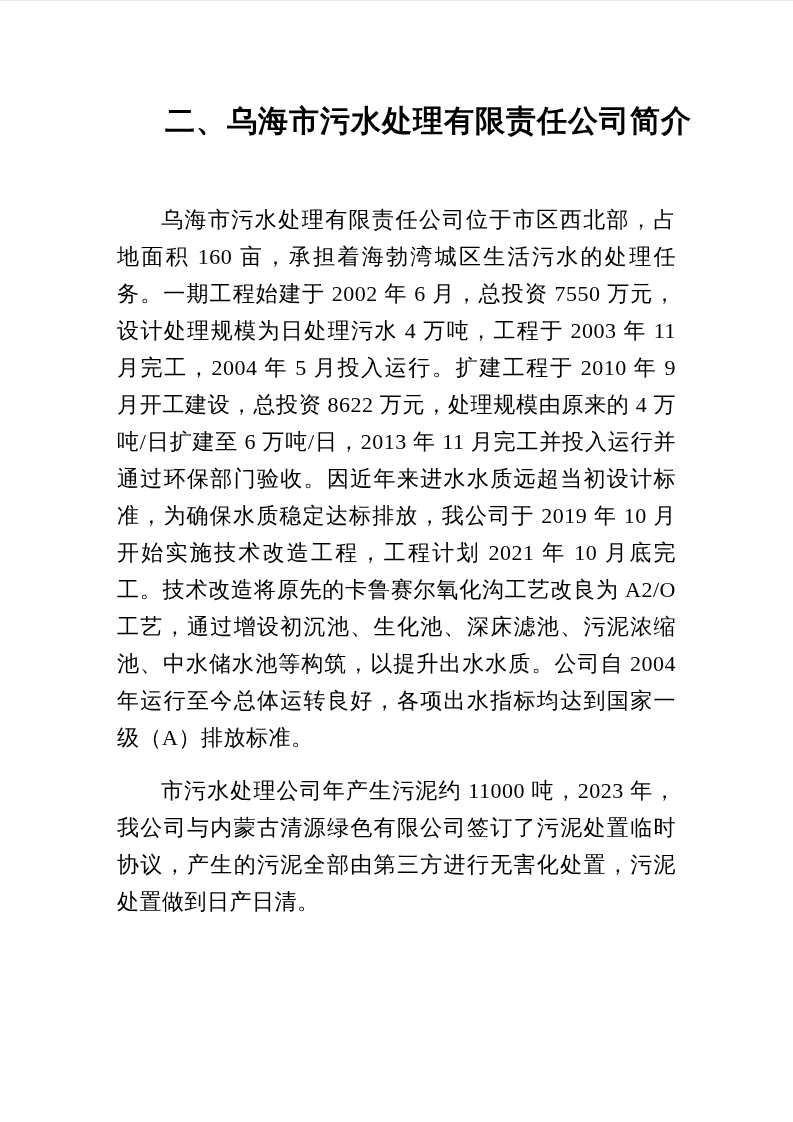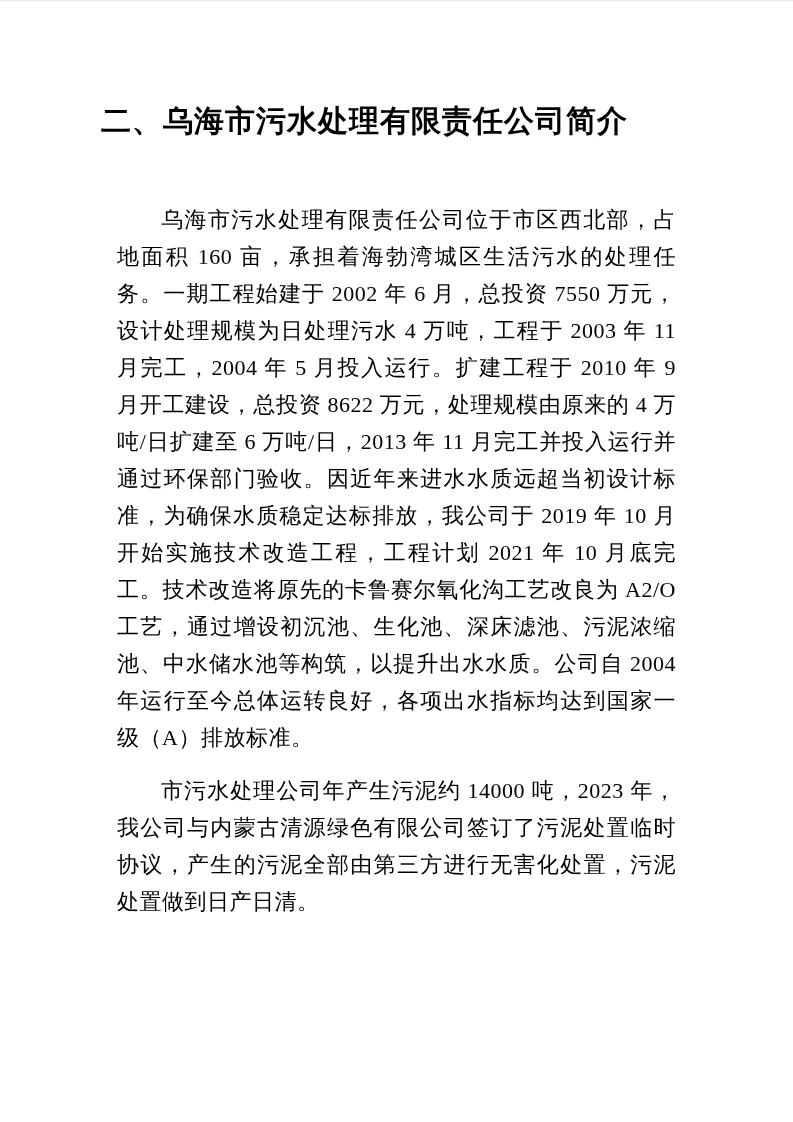--- a/index.html
+++ b/index.html
@@ -20,21 +20,21 @@
     color: #000000;
   }
   .doc-content {
     padding: 102px 101px 0 101px;
   }
   .doc-title {
     margin: 0 0 62px 0;
     font-size: 30px;
     line-height: 36px;
     font-weight: bold;
-    text-align: left;
+    text-align: right;
     letter-spacing: 1px;
     white-space: nowrap;
   }
   .doc-body p {
     margin: 16px;
     font-size: 22px;
     line-height: 37px;
     text-indent: 2em;
     text-align: justify;
     text-justify: inter-character;
@@ -43,16 +43,16 @@
   }
 </style>
 </head>
 <body>
 
 <div class="doc-page">
   <div class="doc-content">
     <h1 class="doc-title">二、乌海市污水处理有限责任公司简介</h1>
     <div class="doc-body">
       <p>乌海市污水处理有限责任公司位于市区西北部，占地面积 160 亩，承担着海勃湾城区生活污水的处理任务。一期工程始建于 2002 年 6 月，总投资 7550 万元，设计处理规模为日处理污水 4 万吨，工程于 2003 年 11 月完工，2004 年 5 月投入运行。扩建工程于 2010 年 9 月开工建设，总投资 8622 万元，处理规模由原来的 4 万吨/日扩建至 6 万吨/日，2013 年 11 月完工并投入运行并通过环保部门验收。因近年来进水水质远超当初设计标准，为确保水质稳定达标排放，我公司于 2019 年 10 月开始实施技术改造工程，工程计划 2021 年 10 月底完工。技术改造将原先的卡鲁赛尔氧化沟工艺改良为 A2/O 工艺，通过增设初沉池、生化池、深床滤池、污泥浓缩池、中水储水池等构筑，以提升出水水质。公司自 2004 年运行至今总体运转良好，各项出水指标均达到国家一级（A）排放标准。</p>
-      <p>市污水处理公司年产生污泥约 14000 吨，2023 年，我公司与内蒙古清源绿色有限公司签订了污泥处置临时协议，产生的污泥全部由第三方进行无害化处置，污泥处置做到日产日清。</p>
+      <p>市污水处理公司年产生污泥约 11000 吨，2023 年，我公司与内蒙古清源绿色有限公司签订了污泥处置临时协议，产生的污泥全部由第三方进行无害化处置，污泥处置做到日产日清。</p>
     </div>
   </div>
 </div>
 
 </body></html>

